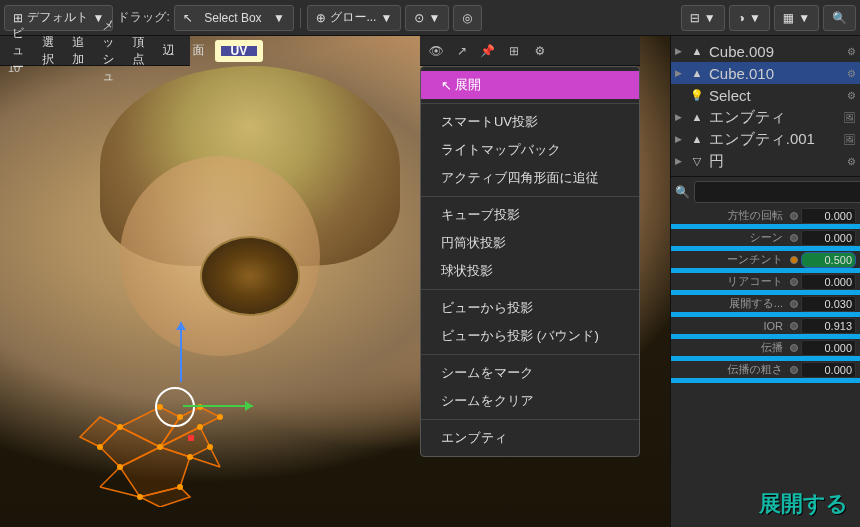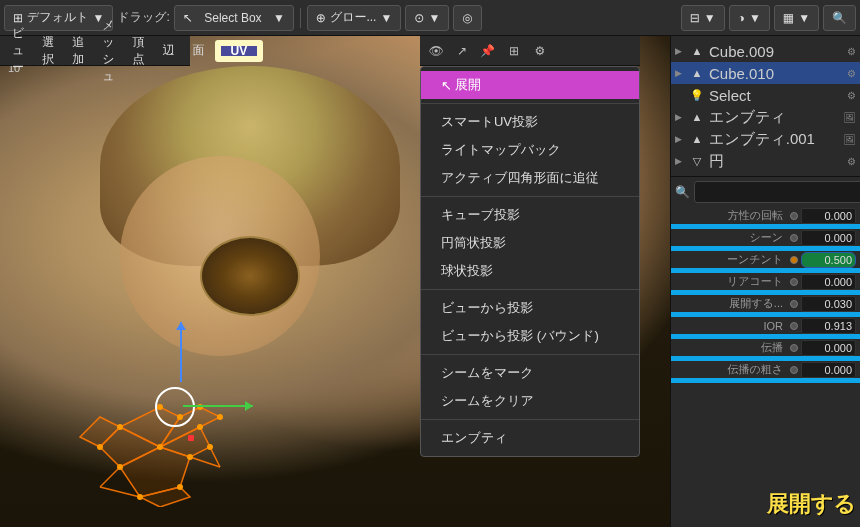--- a/index.html
+++ b/index.html
@@ -296,24 +296,24 @@
     .prop-value.blue-highlight {
       background: #15803d;
       border-color: #2a5aaa;
       border-radius: 6px;
     }
 
     
     .bottom-text {
       position: absolute;
       bottom: 8px;
-      right: 4px;
+      right: 12px;
       font-size: 22px;
       font-weight: bold;
-      color: #fde047;
+      color: #14b8a6;
       text-shadow: 1px 1px 0 #000;
       z-index: 300;
     }
 
     
     .wireframe-svg {
       position: absolute;
       bottom: 20px;
       left: 40px;
       width: 250px;

